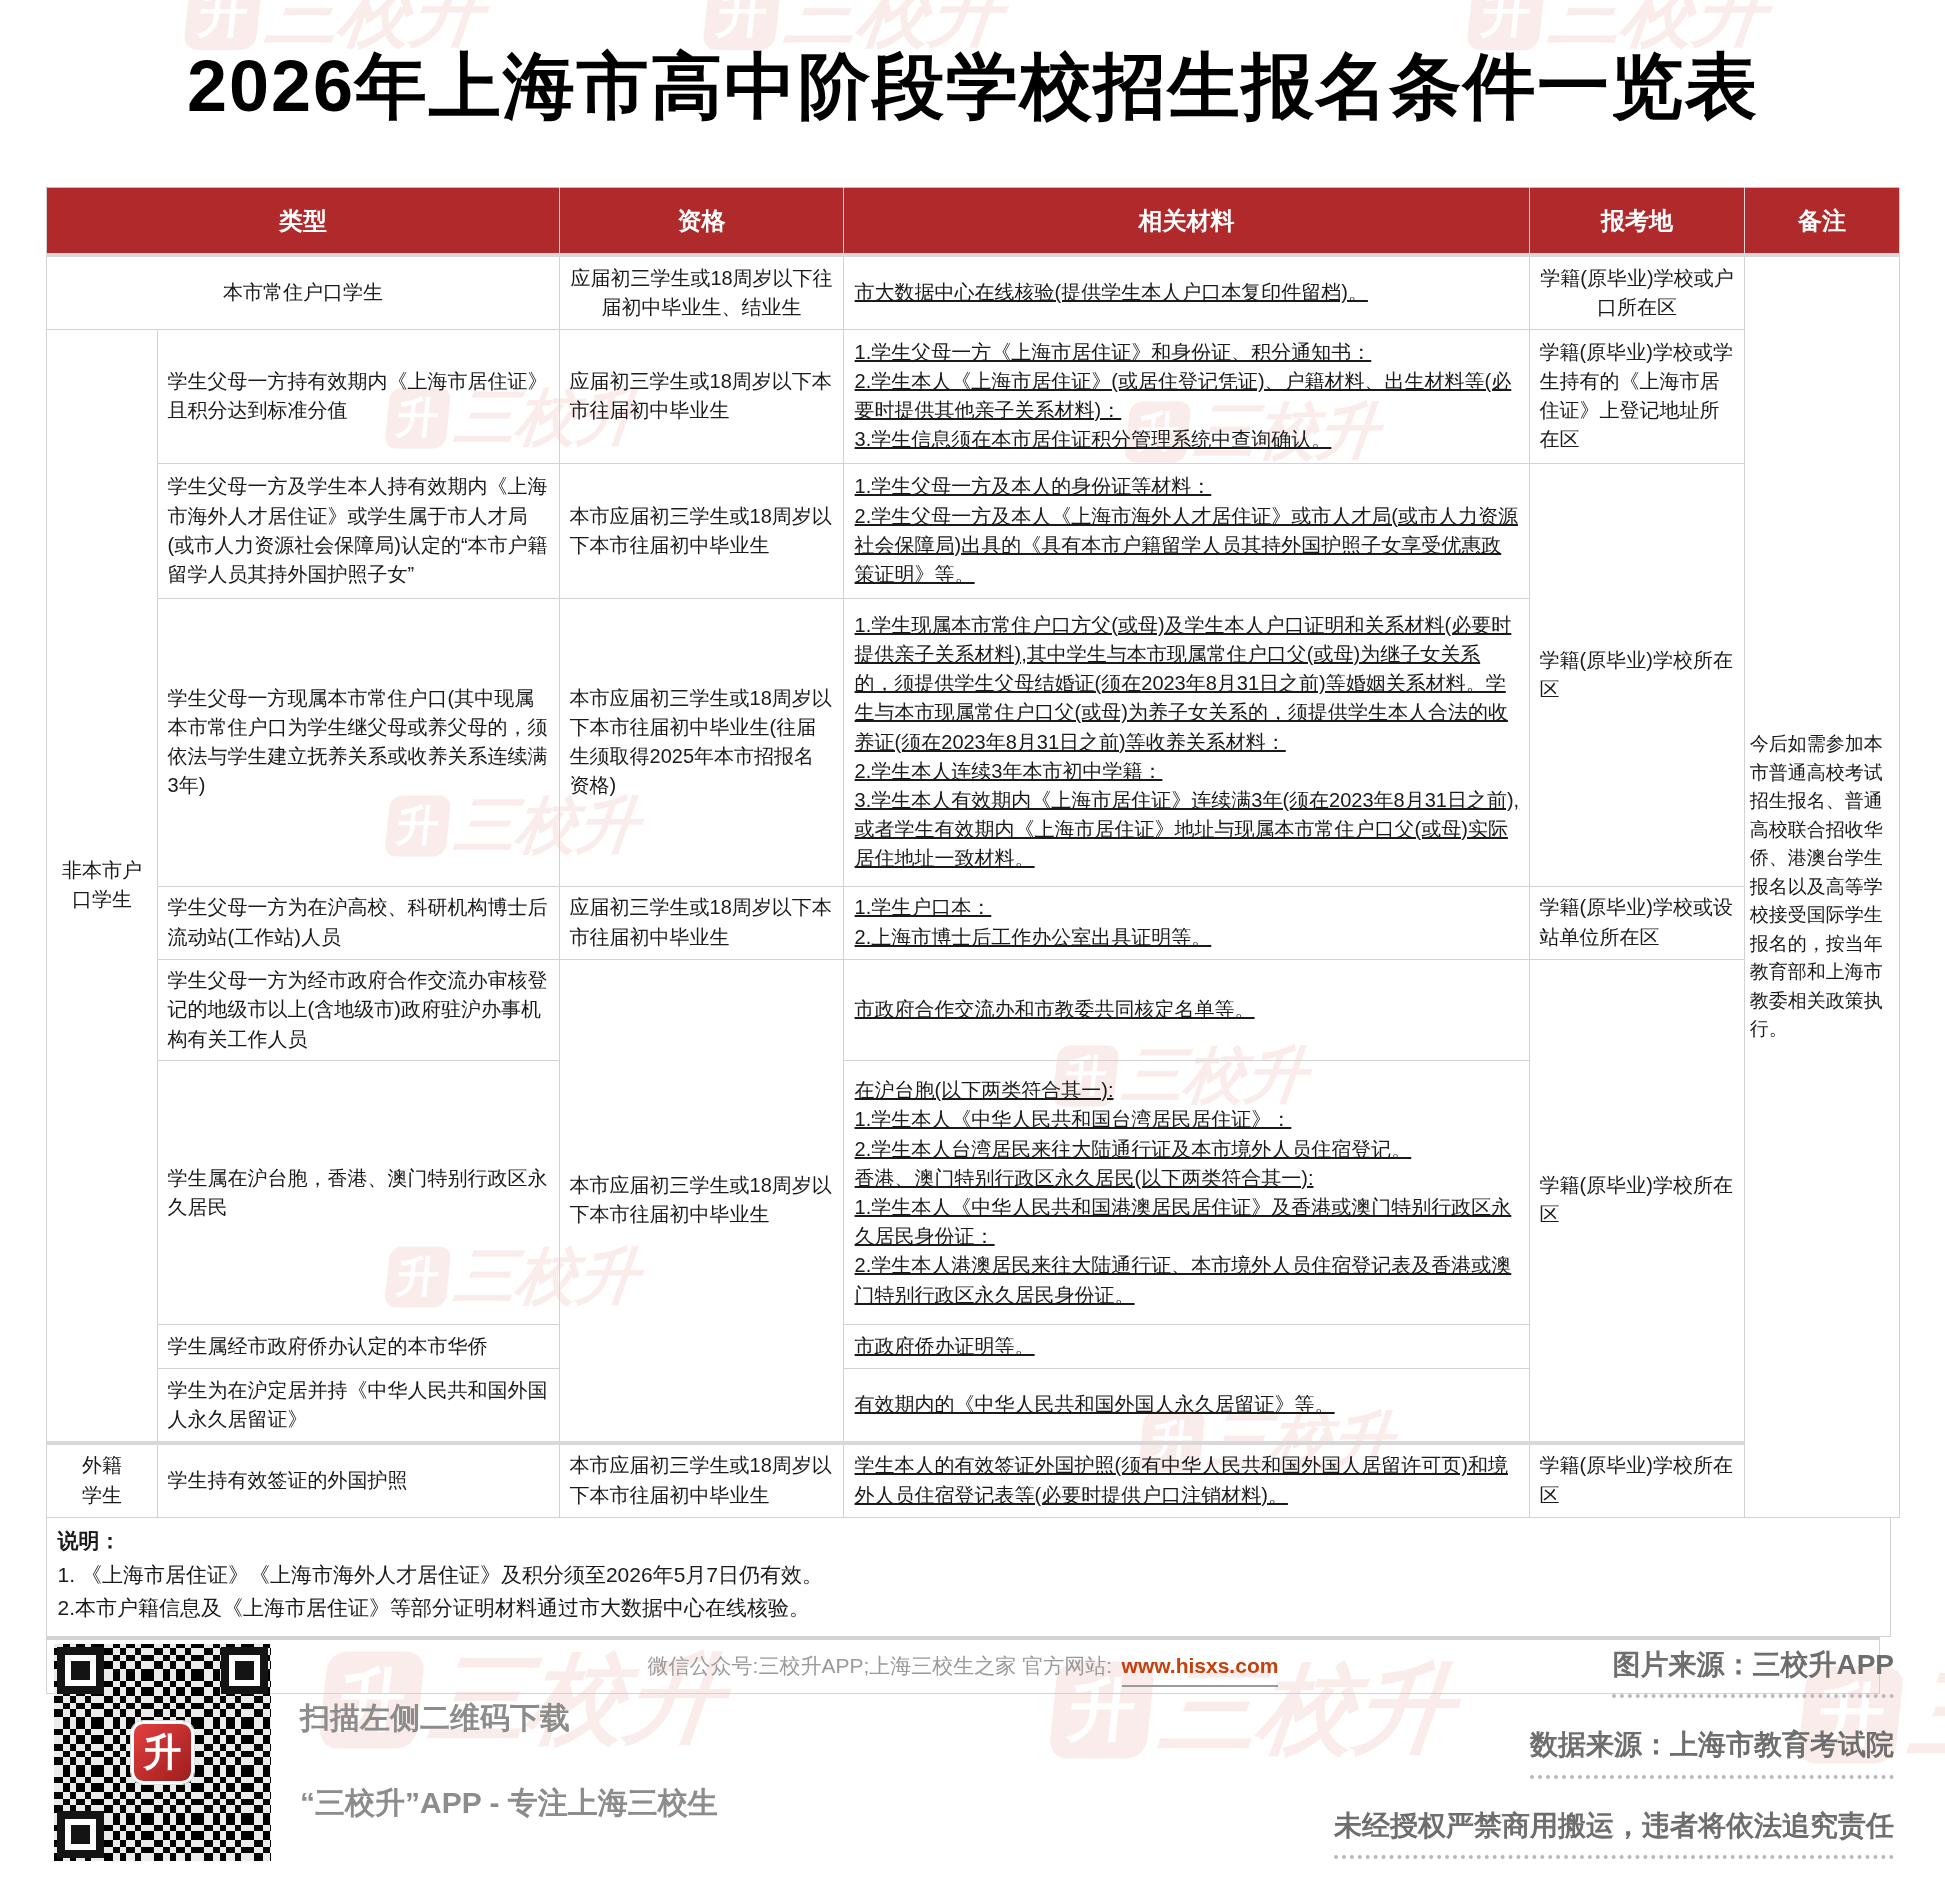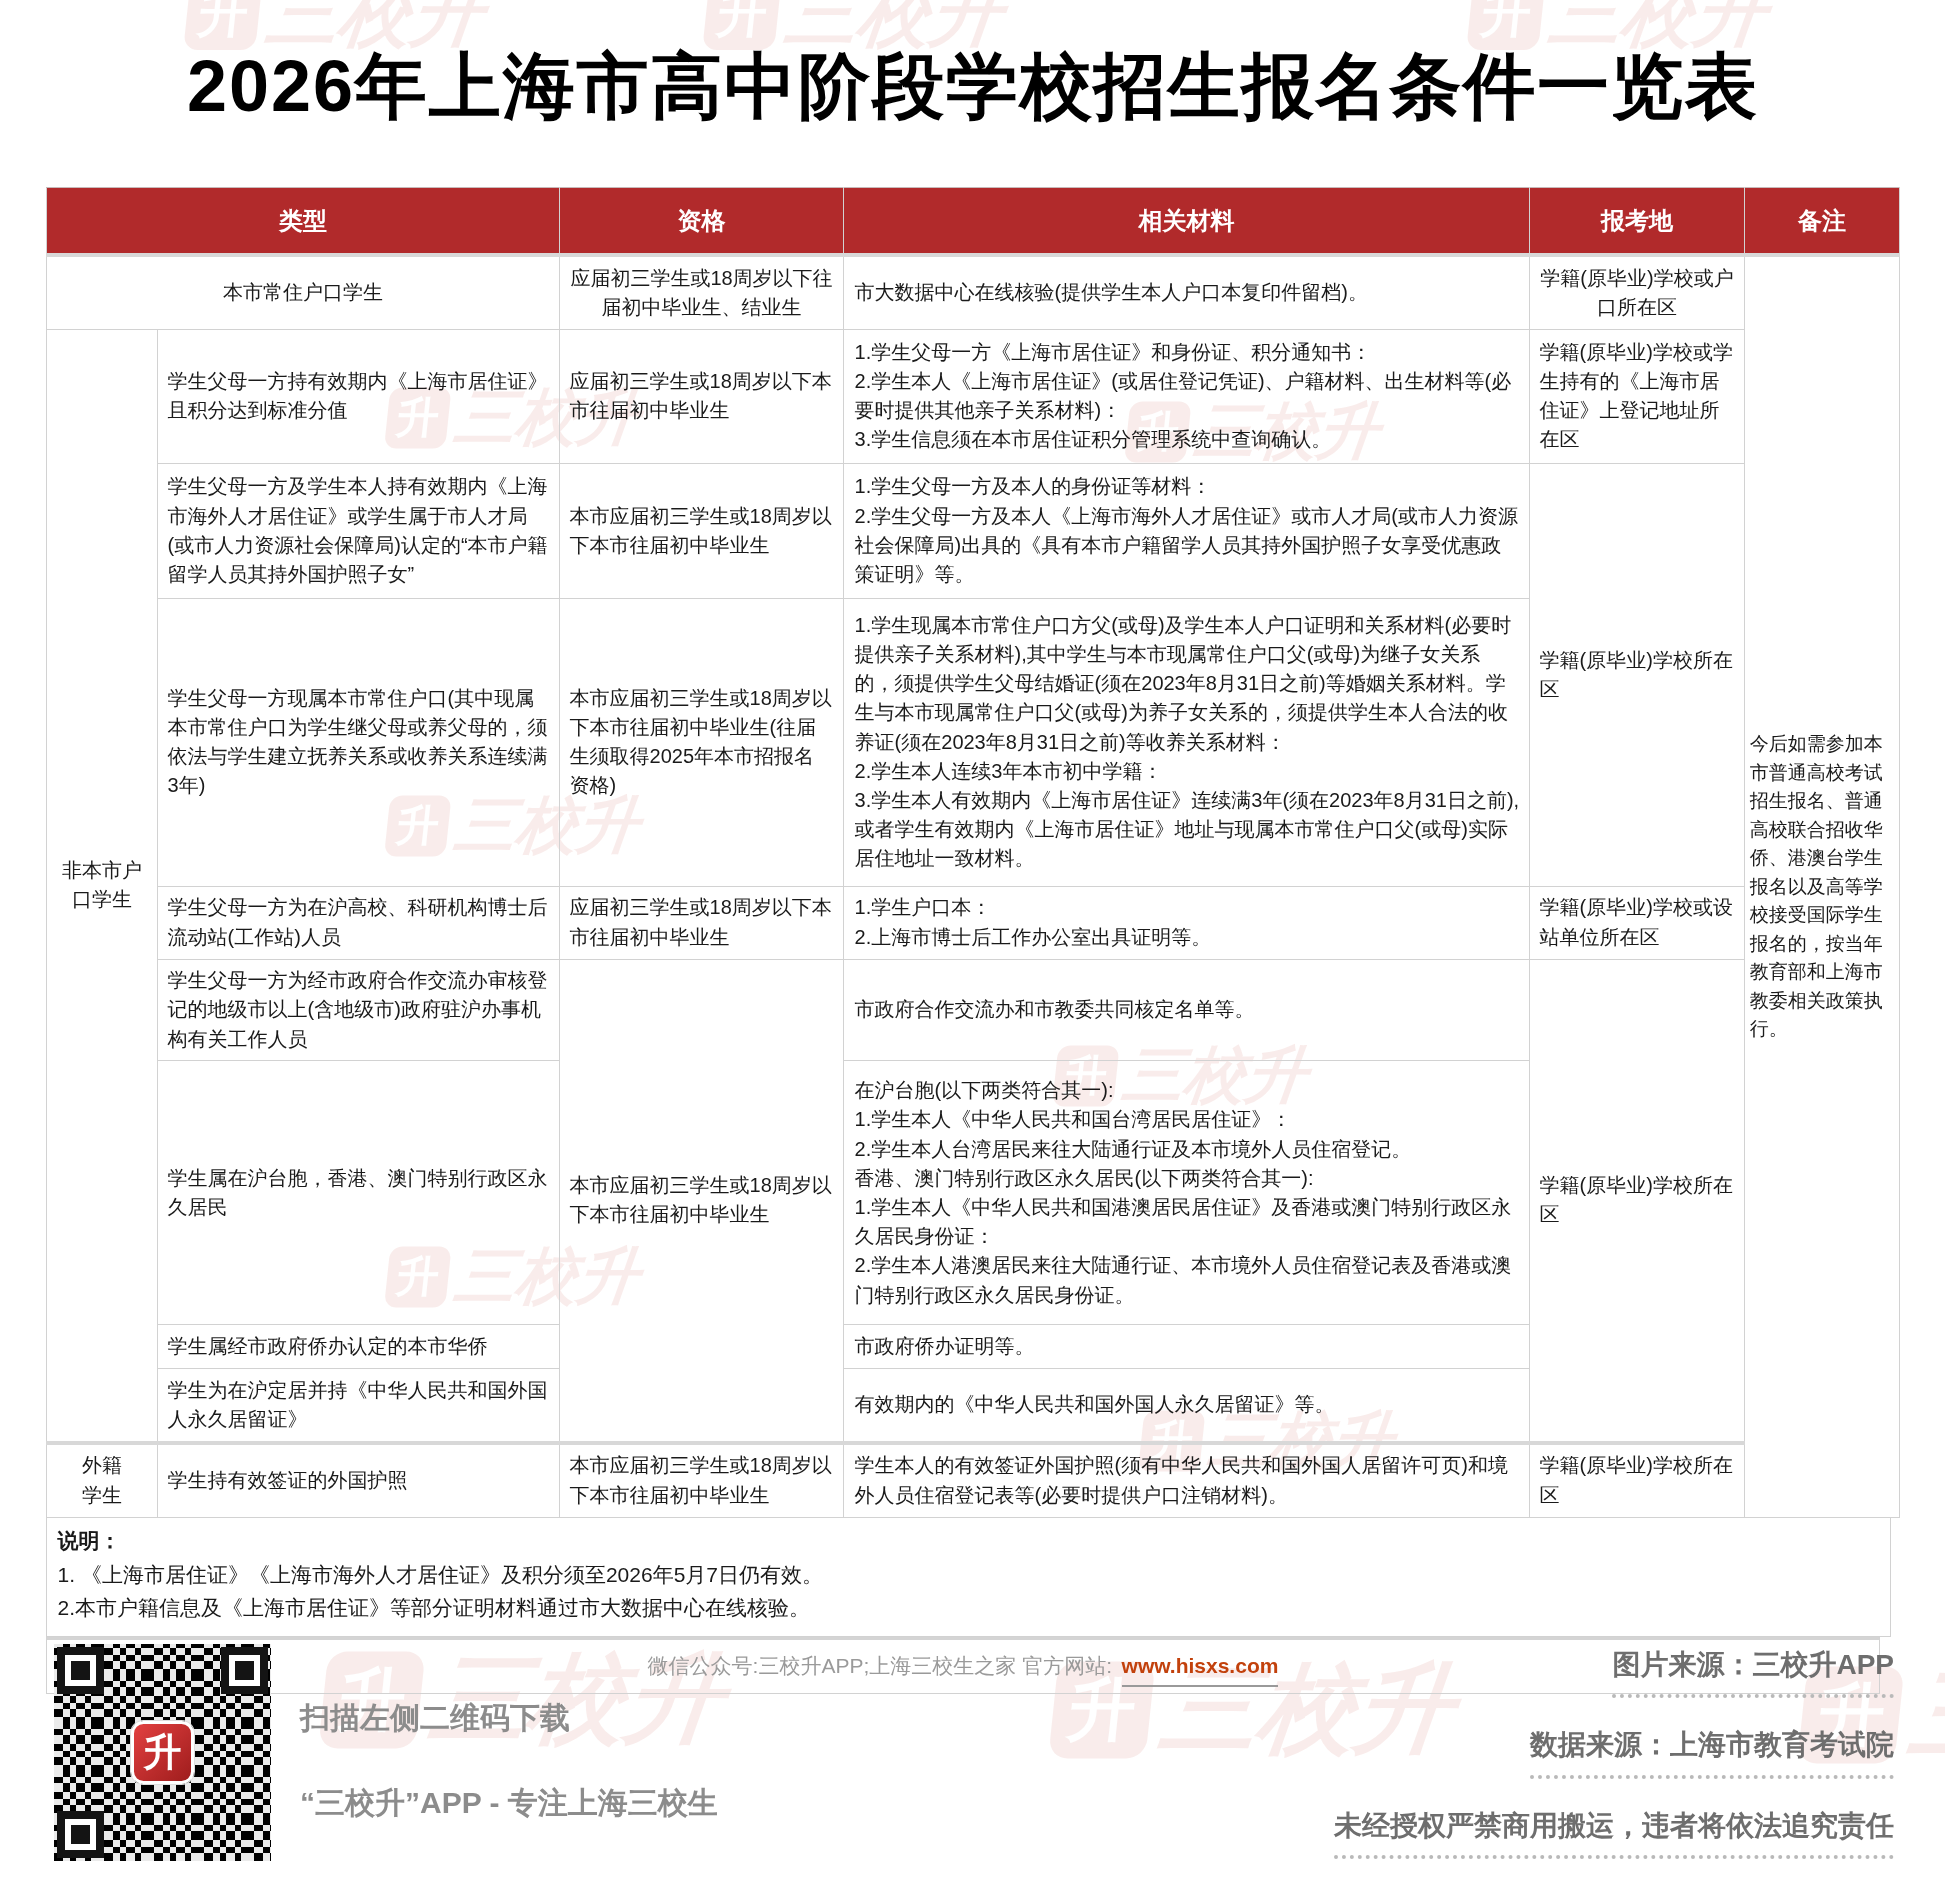--- a/index.html
+++ b/index.html
@@ -27,21 +27,21 @@
   col.c-rem{width:155px}
   th,td{border:1.4px solid #d2d2d2;vertical-align:middle;margin-top:6px;}
   thead th{
     background:#b12a2b;color:#ffffff;font-size:24px;font-weight:700;
     height:63px;text-align:center;border-bottom:4.8px solid #d8d8d8;
     border-color:#c7baba #d2d2d2 #d8d8d8 #d2d2d2;
   }
   td{font-size:20px;line-height:1.46;padding:6.7px 9.6px;}
   td.center{text-align:center;}
   td.left{text-align:left;}
-  td.mat{white-space:pre-line;text-align:left;padding-left:10.6px;}
+  td.mat{white-space:pre-line;text-align:left;padding-left:10.6px;text-decoration:underline;}
   td.group{text-align:center;font-size:20px;}
   td.remark{font-size:19px;padding:6.7px 4.8px;text-align:left;line-height:1.5;}
   tr.r1{height:58px} tr.r2{height:134px} tr.r3{height:135px}
   tr.r4{height:288px} tr.r5{height:54px} tr.r6{height:97px}
   tr.r7{height:264px} tr.r8{height:42px}  tr.r9{height:62px}
   tr.r10{height:68px}
   tr.r10 td{border-top:4.3px solid #d8d8d8;}
   
   .notes{
     width:1832px;margin-left:46px;border:1.4px solid #d2d2d2;border-top:none;

